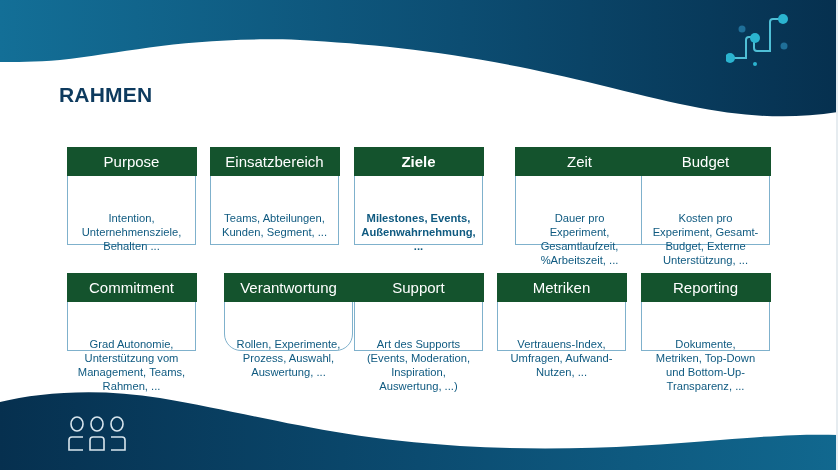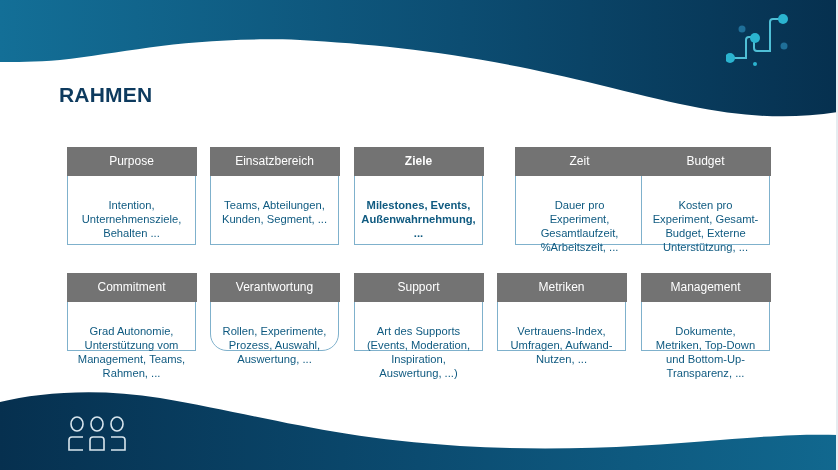--- a/index.html
+++ b/index.html
@@ -16,22 +16,22 @@
   .logo-bottom { position: absolute; left: 68px; top: 416px; width: 58px; height: 36px; }
   .title {
     position: absolute; left: 59px; top: 83px;
     font-size: 21px; font-weight: bold; color: #0d3a5e; letter-spacing: 0.2px;
   }
   .card {
     position: absolute; width: 129px; box-sizing: border-box;
     border: 1.5px solid #7fb1cc; background: #ffffff;
   }
   .card-head {
-    background: #737373; color: #ffffff; height: 29px; line-height: 29px;
-    text-align: center; font-size: 12px; margin: -1.5px -1.5px 4px -1.5px;
+    background: #14532d; color: #ffffff; height: 29px; line-height: 29px;
+    text-align: center; font-size: 15px; margin: -1.5px -1.5px 17px -1.5px;
   }
   .card-body {
     color: #0f5a80; font-size: 11.2px; line-height: 14.2px; text-align: center;
     padding: 18px 3px 0 3px; white-space: pre-line;
   }
   .row1 { top: 147px; height: 98px; }
   .row2 { top: 273px; height: 78px; }
 </style>
 </head>
 <body>
@@ -104,41 +104,41 @@
 Unterstützung, ...</div>
 </div>
 
 <div class="card row2" style="left:67px;">
   <div class="card-head">Commitment</div>
   <div class="card-body">Grad Autonomie,
 Unterstützung vom
 Management, Teams,
 Rahmen, ...</div>
 </div>
-<div class="card row2" style="left:210px;border-radius:17px;">
+<div class="card row2" style="left:224px;border-radius:17px;">
   <div class="card-head">Verantwortung</div>
   <div class="card-body">Rollen, Experimente,
 Prozess, Auswahl,
 Auswertung, ...</div>
 </div>
 <div class="card row2" style="left:354px;">
   <div class="card-head">Support</div>
   <div class="card-body">Art des Supports
 (Events, Moderation,
 Inspiration,
 Auswertung, ...)</div>
 </div>
 <div class="card row2" style="left:497px;">
   <div class="card-head">Metriken</div>
   <div class="card-body">Vertrauens-Index,
 Umfragen, Aufwand-
 Nutzen, ...</div>
 </div>
 <div class="card row2" style="left:641px;">
-  <div class="card-head">Management</div>
+  <div class="card-head">Reporting</div>
   <div class="card-body">Dokumente,
 Metriken, Top-Down
 und Bottom-Up-
 Transparenz, ...</div>
 </div>
 
 <svg class="logo-bottom" viewBox="0 0 58 36">
   <g fill="none" stroke="#d9e6ee" stroke-width="1.6">
     <ellipse cx="9" cy="8" rx="6" ry="7"></ellipse>
     <ellipse cx="29" cy="8" rx="6" ry="7"></ellipse>

